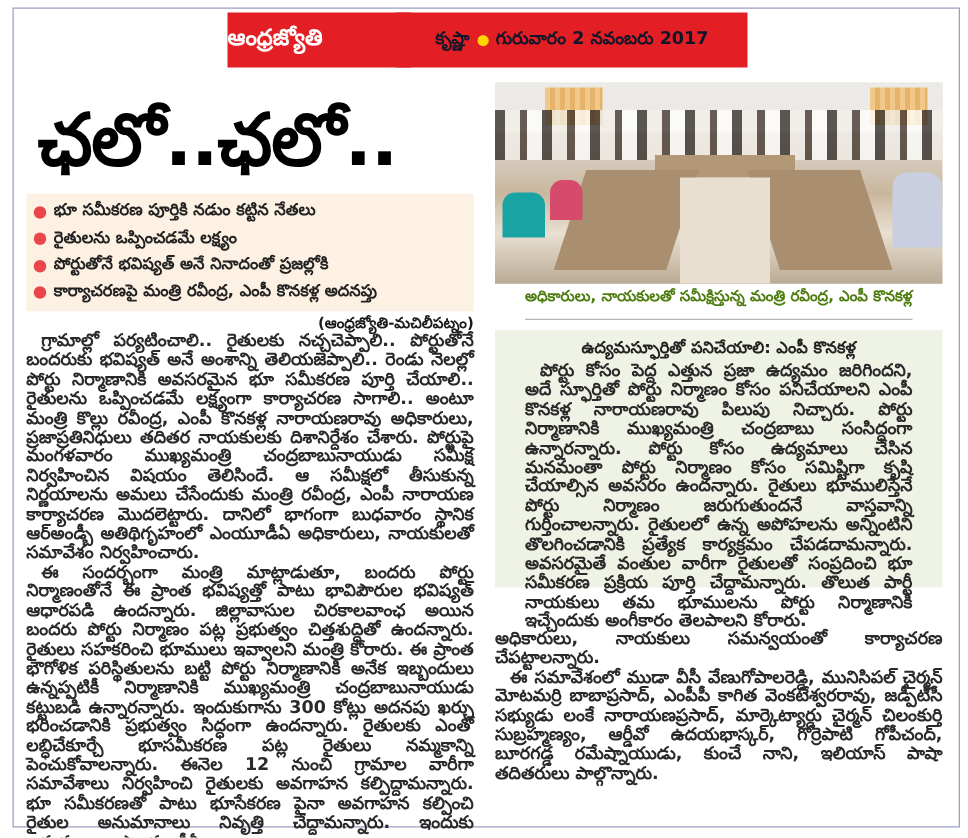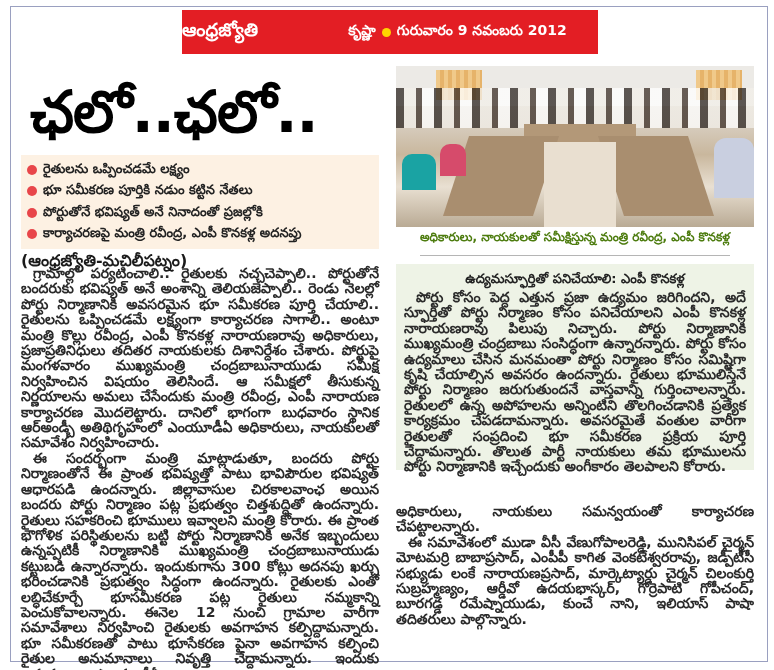--- a/index.html
+++ b/index.html
@@ -12,40 +12,40 @@
   }
 
   
   .masthead-brand {
     position: absolute; left: 166px; top: 10px; width: 147px; height: 44px;
     background: #e31e24; color: #fff; display: flex; align-items: center; justify-content: flex-start;
     font-weight: bold; font-size: 18px; margin-left: 16px;
   }
   .masthead-date {
     position: absolute; left: 317px; top: 10px; width: 281px; height: 44px;
-    background: #e31e24; color: #ffffff; display: flex; align-items: center; justify-content: center;
+    background: #e31e24; color: #0f172a; display: flex; align-items: center; justify-content: center;
     font-weight: bold; font-size: 14px; gap: 6px;
   }
   .dot { display: inline-block; width: 9px; height: 9px; border-radius: 50%; background: #ffd500; }
 
   
   .headline {
     position: absolute; left: 30px; top: 72px; width: 350px; height: 80px;
     font-size: 58px; font-weight: bold; color: #000000; line-height: 80px; letter-spacing: -1px;
   }
 
   
   .highlights {
     position: absolute; left: 21px; top: 155px; width: 358px; height: 94px;
     background: #fdf1e3; padding: 4px 6px;
   }
   .hl-item { display: flex; align-items: center; height: 21.5px; font-size: 13px; font-weight: bold; color: #222; }
   .hl-bullet { width: 10px; height: 10px; border-radius: 50%; background: #e8464a; margin-right: 6px; flex-shrink: 0; }
 
-  .dateline { position: absolute; left: 21px; top: 251px; width: 358px; text-align: left; font-size: 16px; font-weight: bold; }
+  .dateline { position: absolute; left: 21px; top: 251px; width: 358px; text-align: right; font-size: 12px; font-weight: bold; }
 
   .body-text { font-size: 14px; line-height: 15.4px; text-align: justify; color: #2a2a2a; font-weight: bold; }
   .col-left { position: absolute; left: 21px; top: 266px; width: 358px; }
   .col-left p { text-indent: 12px; }
 
   
   .photo {
     position: absolute; left: 396px; top: 66px; width: 358px; height: 161px;
     background: linear-gradient(180deg, #e8e4de 0%, #d8cfc2 35%, #c9b79d 55%, #e9e0d2 75%, #b9aa94 100%);
     overflow: hidden;
@@ -61,52 +61,52 @@
   .photo .saree1 { position: absolute; left: 6px; top: 88px; width: 34px; height: 36px; background: #1aa3a3; border-radius: 10px 10px 0 0; }
   .photo .saree2 { position: absolute; left: 44px; top: 78px; width: 26px; height: 32px; background: #d64b6b; border-radius: 10px 10px 0 0; }
   .photo .man-r { position: absolute; left: 318px; top: 72px; width: 40px; height: 60px; background: #c9cfe0; border-radius: 12px 12px 0 0; }
 
   .caption { position: absolute; left: 396px; top: 230px; width: 358px; text-align: center; font-size: 12px; font-weight: bold; color: #4d7c0f; }
   .caption-rule { position: absolute; left: 420px; top: 255px; width: 310px; height: 1px; background: #b5b5b5; }
 
   
   .sidebar-box {
     position: absolute; left: 396px; top: 264px; width: 358px; height: 206px;
-    background: #eef3e6; padding: 4px 8px;
+    background: #eef3e6; padding: 4px 24px;
   }
   .sidebar-title { text-align: center; font-size: 13px; font-weight: bold; color: #222; height: 22px; line-height: 22px; }
   .sidebar-box p { text-indent: 12px; }
 
   .col-right { position: absolute; left: 396px; top: 504px; width: 358px; }
   .col-right p.indent { text-indent: 12px; }
 </style>
 </head>
 <body>
 
 <div class="frame"></div>
 
 <div class="masthead-brand">
   <span>ఆంధ్రజ్యోతి</span>
 </div>
 <div class="masthead-date">
   <span>కృష్ణా</span>
   <span class="dot"></span>
-  <span>గురువారం 9 నవంబరు 2012</span>
+  <span>గురువారం 2 నవంబరు 2017</span>
 </div>
 
 <div class="headline">ఛలో..ఛలో..</div>
 
 <div class="highlights">
   <div class="hl-item">
     <span class="hl-bullet"></span>
-    <span>రైతులను ఒప్పించడమే లక్ష్యం</span>
+    <span>భూ సమీకరణ పూర్తికి నడుం కట్టిన నేతలు</span>
   </div>
   <div class="hl-item">
     <span class="hl-bullet"></span>
-    <span>భూ సమీకరణ పూర్తికి నడుం కట్టిన నేతలు</span>
+    <span>రైతులను ఒప్పించడమే లక్ష్యం</span>
   </div>
   <div class="hl-item">
     <span class="hl-bullet"></span>
     <span>పోర్టుతోనే భవిష్యత్ అనే నినాదంతో ప్రజల్లోకి</span>
   </div>
   <div class="hl-item">
     <span class="hl-bullet"></span>
     <span>కార్యాచరణపై మంత్రి రవీంద్ర, ఎంపీ కొనకళ్ల అదనప్తు</span>
   </div>
 </div>

